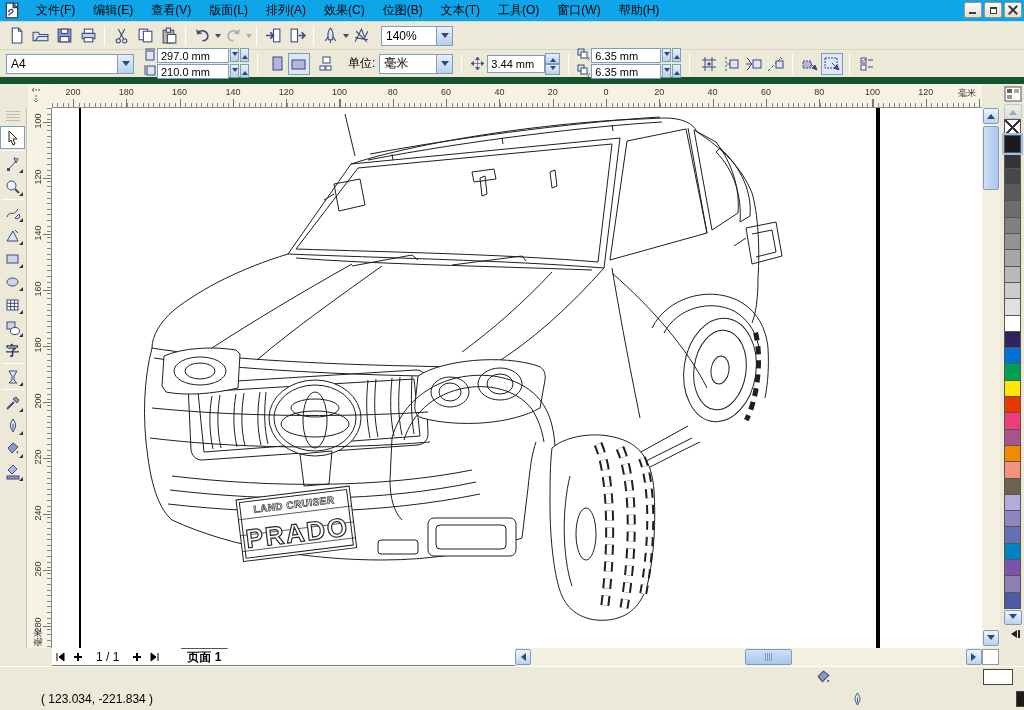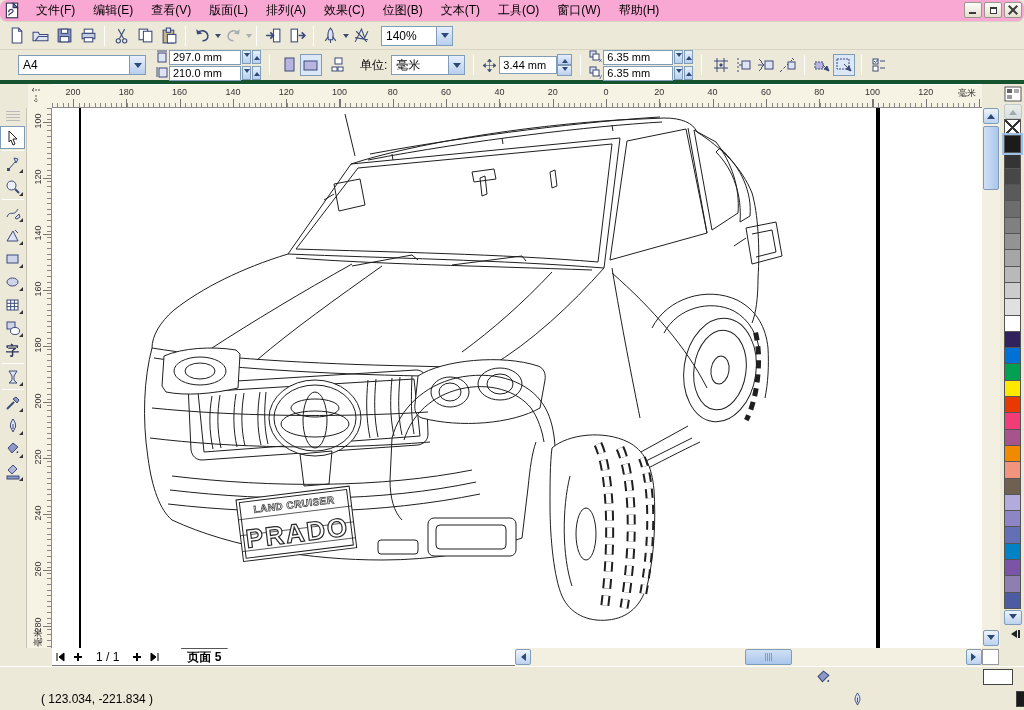--- a/index.html
+++ b/index.html
@@ -2,40 +2,40 @@
 <html><head>
 <meta charset="utf-8">
 <style>
   * { box-sizing: border-box; margin: 0; padding: 0; }
   html,body { width:1024px; height:710px; overflow:hidden;
     font-family:"Liberation Sans","DejaVu Sans",sans-serif; background:#ece9d8; }
   #app { position:relative; width:1024px; height:710px; background:#ece9d8; }
 
   
   #menubar { position:absolute; left:0; top:0; width:1024px; height:22px;
-    background:#f9a8d4; border-bottom:1px solid #d8d4c4; display:flex; align-items:center;border-radius:7px; }
+    background:#0ea5e9; border-bottom:1px solid #d8d4c4; display:flex; align-items:center; }
   #app-icon { width:18px; height:18px; margin:0 6px 0 3px; }
   .menu-item { font-size:12px; color:#000; padding:3px 9px; cursor:default; }
   #win-controls { position:absolute; right:2px; top:2px; display:flex; gap:2px; }
   .winbtn { width:18px; height:16px; background:linear-gradient(#fdfcf8,#e4e0d0);
     border:1px solid #9a968a; border-radius:2px; position:relative; }
   .winbtn .min-glyph { position:absolute; left:4px; bottom:3px; width:7px; height:2px; background:#3a3a3a; }
   .winbtn .restore-glyph { position:absolute; left:5px; top:4px; width:7px; height:7px;
     border:1px solid #3a3a3a; border-top-width:2px; background:#fff; }
   .winbtn .close-glyph { position:absolute; left:3px; top:2px; width:10px; height:10px; }
   .winbtn .close-glyph:before, .winbtn .close-glyph:after { content:""; position:absolute; left:4px; top:-1px;
     width:2px; height:12px; background:#3a3a3a; }
   .winbtn .close-glyph:before { transform:rotate(45deg); }
   .winbtn .close-glyph:after { transform:rotate(-45deg); }
 
   
   #toolbar { position:absolute; left:0; top:22px; width:1024px; height:28px;
     background:#ece9d8; border-bottom:1px solid #d8d4c4; display:flex; align-items:center; padding-left:4px; }
   #propbar { position:absolute; left:0; top:50px; width:1024px; height:34px;
-    background:#ece9d8; border-bottom:4px solid #14532d; display:flex; align-items:center; padding-left:18px; }
+    background:#ece9d8; border-bottom:7px solid #14532d; display:flex; align-items:center; padding-left:6px; }
   .tbtn { width:24px; height:24px; display:flex; align-items:center; justify-content:center; border:1px solid transparent; }
   .tbtn.disabled { opacity:.38; }
   .sep { width:1px; height:20px; background:#c4c0b0; border-right:1px solid #fff; margin:0 4px; }
   .drop { width:0; height:0; border:3px solid transparent; border-top:4px solid #3c4b70; margin-left:1px; margin-top:4px; }
   .combo { background:#fff; border:1px solid #7f9db9; height:20px; display:flex;
     align-items:center; font-size:12px; position:relative; }
   .combo .val { flex:1; padding:0 4px; white-space:nowrap; overflow:hidden; }
   .arrowbtn { width:16px; height:100%; background:linear-gradient(#e8effc,#b8cfee);
     border-left:1px solid #7f9db9; display:flex; align-items:center; justify-content:center; }
   .chev { width:0; height:0; border:4px solid transparent; border-top:5px solid #2c4a77; margin-top:4px; }
@@ -770,21 +770,21 @@
           <svg width="10" height="10" viewBox="0 0 10 10">
             <path d="M5,1 v8 M1,5 h8" stroke="#000" stroke-width="2"></path>
           </svg>
         </span>
       <span class="navbtn">
           <svg width="10" height="10" viewBox="0 0 10 10">
             <path d="M8,1 v8 M1,1 L6,5 L1,9 Z" fill="#000" stroke="#000"></path>
           </svg>
         </span>
       <div id="page-tab">
-          <span>页面 5</span>
+          <span>页面 1</span>
         </div>
     </div>
     <div id="hscroll">
       <div id="hscroll-left" class="sb-btn">
           <span class="sb-tri" style="border-right:5px solid #2c4a77;margin-left:-3px;"></span>
         </div>
       <div id="hscroll-thumb">
           <i></i>
           <i></i>
           <i></i>

